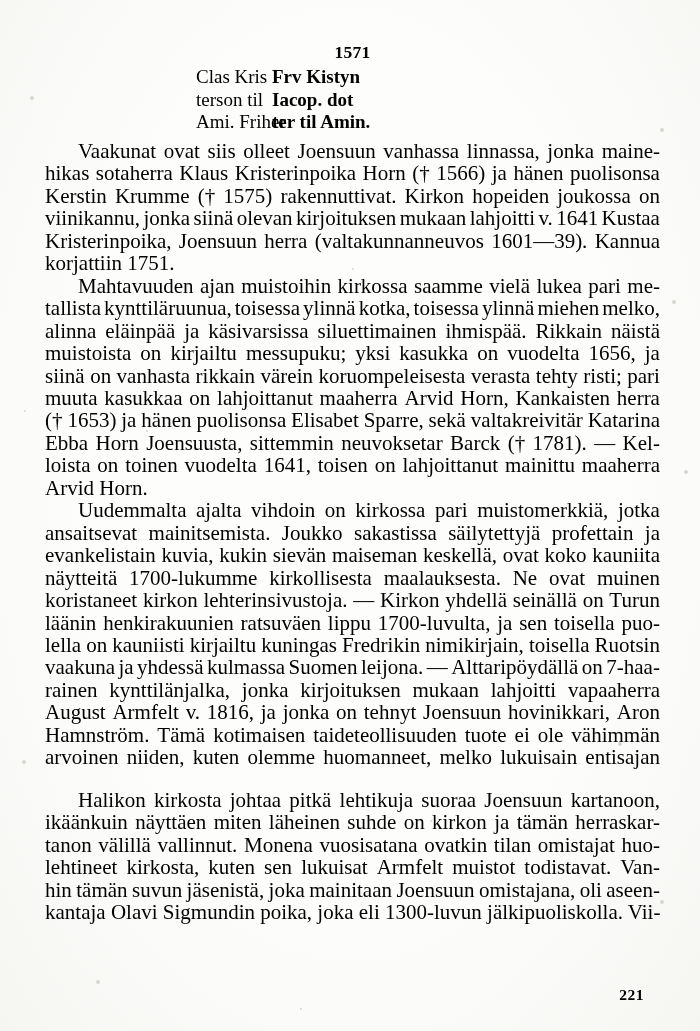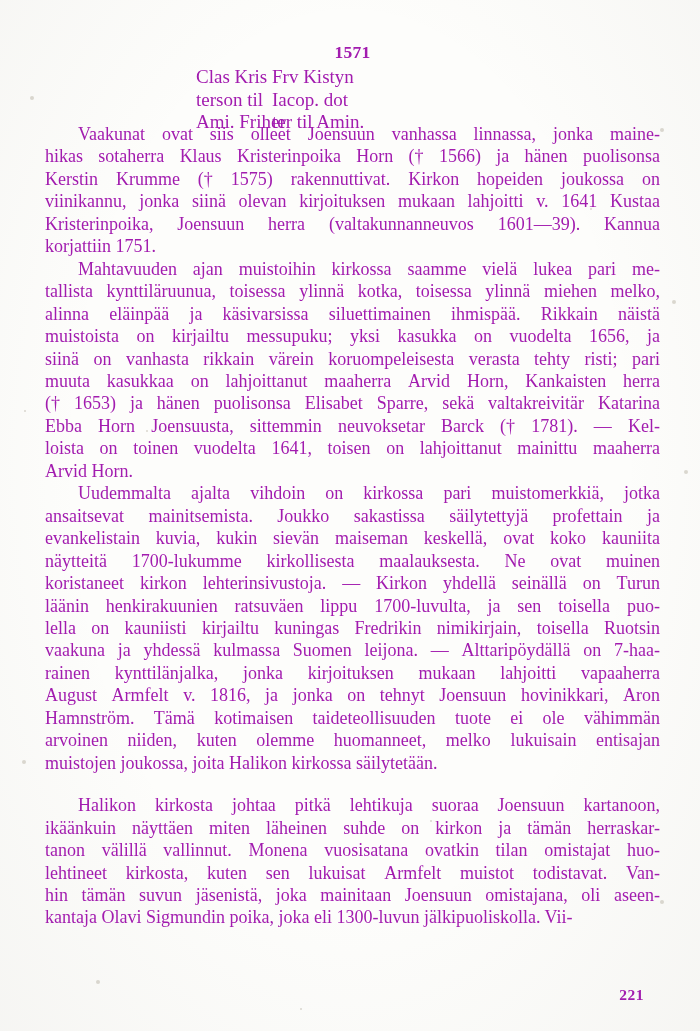--- a/index.html
+++ b/index.html
@@ -9,21 +9,21 @@
     background: #ffffff;
   }
   .page {
     position: relative;
     width: 700px;
     height: 1031px;
     margin: 0 auto;
     background: #fdfdfb;
     overflow: hidden;
     font-family: "Liberation Serif", "DejaVu Serif", serif;
-    color: #a21caf;
+    color: #000000;
   }
   
   .paper-texture {
     position: absolute;
     inset: 0;
     pointer-events: none;
     background:
       radial-gradient(ellipse at 50% 45%, rgba(255,255,255,0) 55%, rgba(110,104,92,0.05) 100%);
   }
   .speck {
@@ -65,28 +65,29 @@
   }
   .heading-columns .col-a {
     width: 212px;
     padding-left: 151px;
     box-sizing: border-box;
     white-space: nowrap;
   }
   .heading-columns .col-b {
     padding-left: 15px;
     white-space: nowrap;
+    font-weight: bold;
   }
 
   .body {
     position: absolute;
     left: 0;
-    top: 123px;
+    top: 140px;
     width: 615px;
-    font-size: 18px;
+    font-size: 21px;
     line-height: 22.45px;
   }
   .para {
     margin: 0;
   }
   .para.gap-before {
     margin-top: 20px;
   }
   
   .ln {
@@ -426,21 +427,20 @@
           <div class="ln">
             <span class="w">arvoinen</span>
             <span class="w">niiden,</span>
             <span class="w">kuten</span>
             <span class="w">olemme</span>
             <span class="w">huomanneet,</span>
             <span class="w">melko</span>
             <span class="w">lukuisain</span>
             <span class="w">entisajan</span>
           </div>
-          <div class="ln nojust">muistojen joukossa, joita Halikon kirkossa säilytetään.</div>
         </div>
         <div class="para gap-before">
           <div class="ln indent">
             <span class="w">Halikon</span>
             <span class="w">kirkosta</span>
             <span class="w">johtaa</span>
             <span class="w">pitkä</span>
             <span class="w">lehtikuja</span>
             <span class="w">suoraa</span>
             <span class="w">Joensuun</span>

